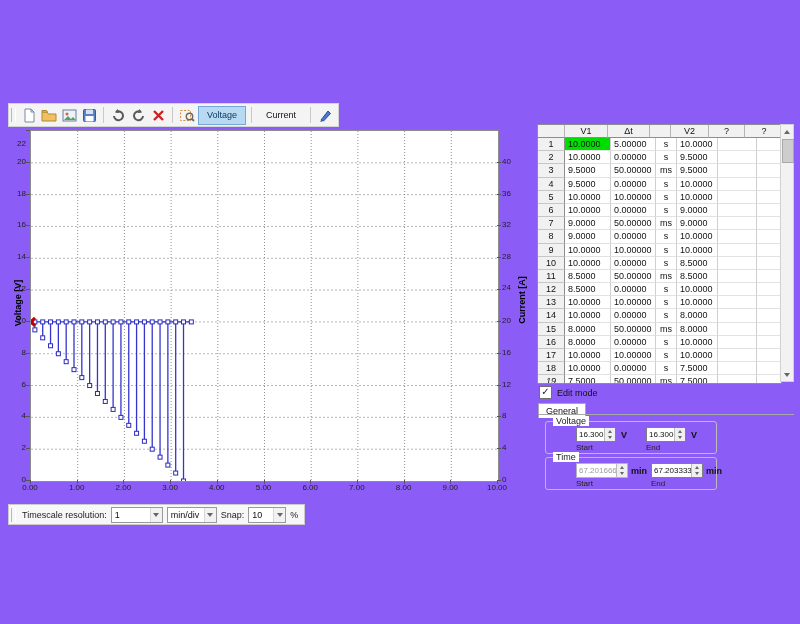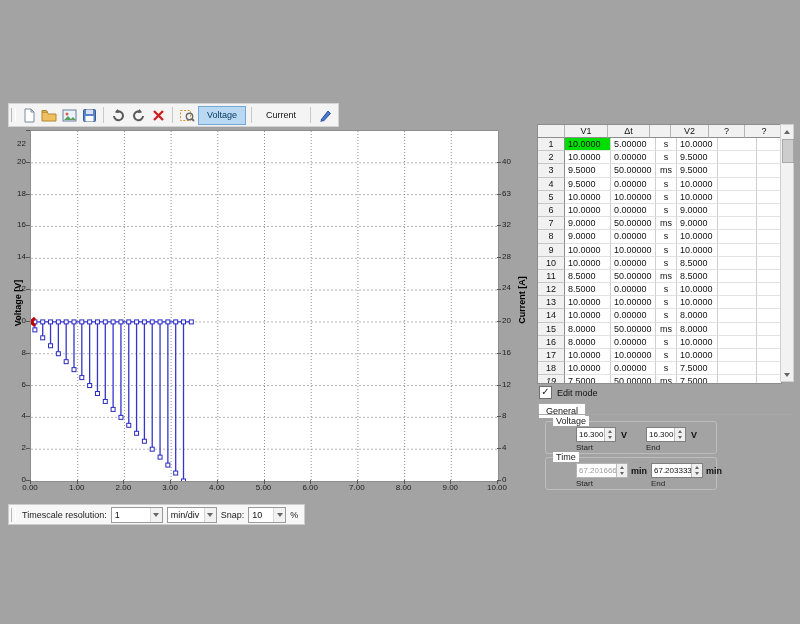--- a/index.html
+++ b/index.html
@@ -1,16 +1,16 @@
 <!DOCTYPE html>
 <html><head>
 <meta charset="utf-8">
 <style>
   html,body{margin:0;padding:0;background:#fff;}
-  #screen{position:relative;width:800px;height:624px;background:#a3a3a3;overflow:hidden;
+  #screen{position:relative;width:800px;height:624px;background:#8b5cf6;overflow:hidden;
           font-family:"Liberation Sans","DejaVu Sans",sans-serif;color:#111;}
   .abs{position:absolute;}
 
   
   #top-toolbar{left:8px;top:103px;height:22px;display:flex;align-items:center;gap:2px;
                background:#f4f4f4;border:1px solid #d4d4d4;padding:0 4px 0 2px;}
   .grip{width:3px;height:14px;border-left:1px solid #b8b8b8;border-right:1px solid #ffffff;margin-right:2px;}
   .tbtn{width:18px;height:18px;display:flex;align-items:center;justify-content:center;}
   .tsep{width:1px;height:16px;background:#c9c9c9;margin:0 3px;}
   .mode-btn{height:17px;padding:0 8px;font-size:9px;display:flex;align-items:center;border:1px solid transparent;}
@@ -567,21 +567,21 @@
     <div class="abs ytickR" style="left:502px;top:347.72727272727275px;">16</div>
     <div class="abs tickmark" style="left:497px;top:352.72727272727275px;width:4px;height:1px;"></div>
     <div class="abs ytickR" style="left:502px;top:315.9090909090909px;">20</div>
     <div class="abs tickmark" style="left:497px;top:320.9090909090909px;width:4px;height:1px;"></div>
     <div class="abs ytickR" style="left:502px;top:283px;">24</div>
     <div class="abs tickmark" style="left:497px;top:289.0909090909091px;width:4px;height:1px;"></div>
     <div class="abs ytickR" style="left:502px;top:252.27272727272725px;">28</div>
     <div class="abs tickmark" style="left:497px;top:257.27272727272725px;width:4px;height:1px;"></div>
     <div class="abs ytickR" style="left:502px;top:220.45454545454547px;">32</div>
     <div class="abs tickmark" style="left:497px;top:225.45454545454547px;width:4px;height:1px;"></div>
-    <div class="abs ytickR" style="left:502px;top:188.63636363636363px;">63</div>
+    <div class="abs ytickR" style="left:502px;top:188.63636363636363px;">36</div>
     <div class="abs tickmark" style="left:497px;top:193.63636363636363px;width:4px;height:1px;"></div>
     <div class="abs ytickR" style="left:502px;top:156.8181818181818px;">40</div>
     <div class="abs tickmark" style="left:497px;top:161.8181818181818px;width:4px;height:1px;"></div>
     <div class="abs xtick" style="left:15px;top:483px;">0.00</div>
     <div class="abs tickmark" style="left:30px;top:480px;width:1px;height:4px;"></div>
     <div class="abs xtick" style="left:61.7px;top:483px;">1.00</div>
     <div class="abs tickmark" style="left:76.7px;top:480px;width:1px;height:4px;"></div>
     <div class="abs xtick" style="left:108.4px;top:483px;">2.00</div>
     <div class="abs tickmark" style="left:123.4px;top:480px;width:1px;height:4px;"></div>
     <div class="abs xtick" style="left:155.10000000000002px;top:483px;">3.00</div>

